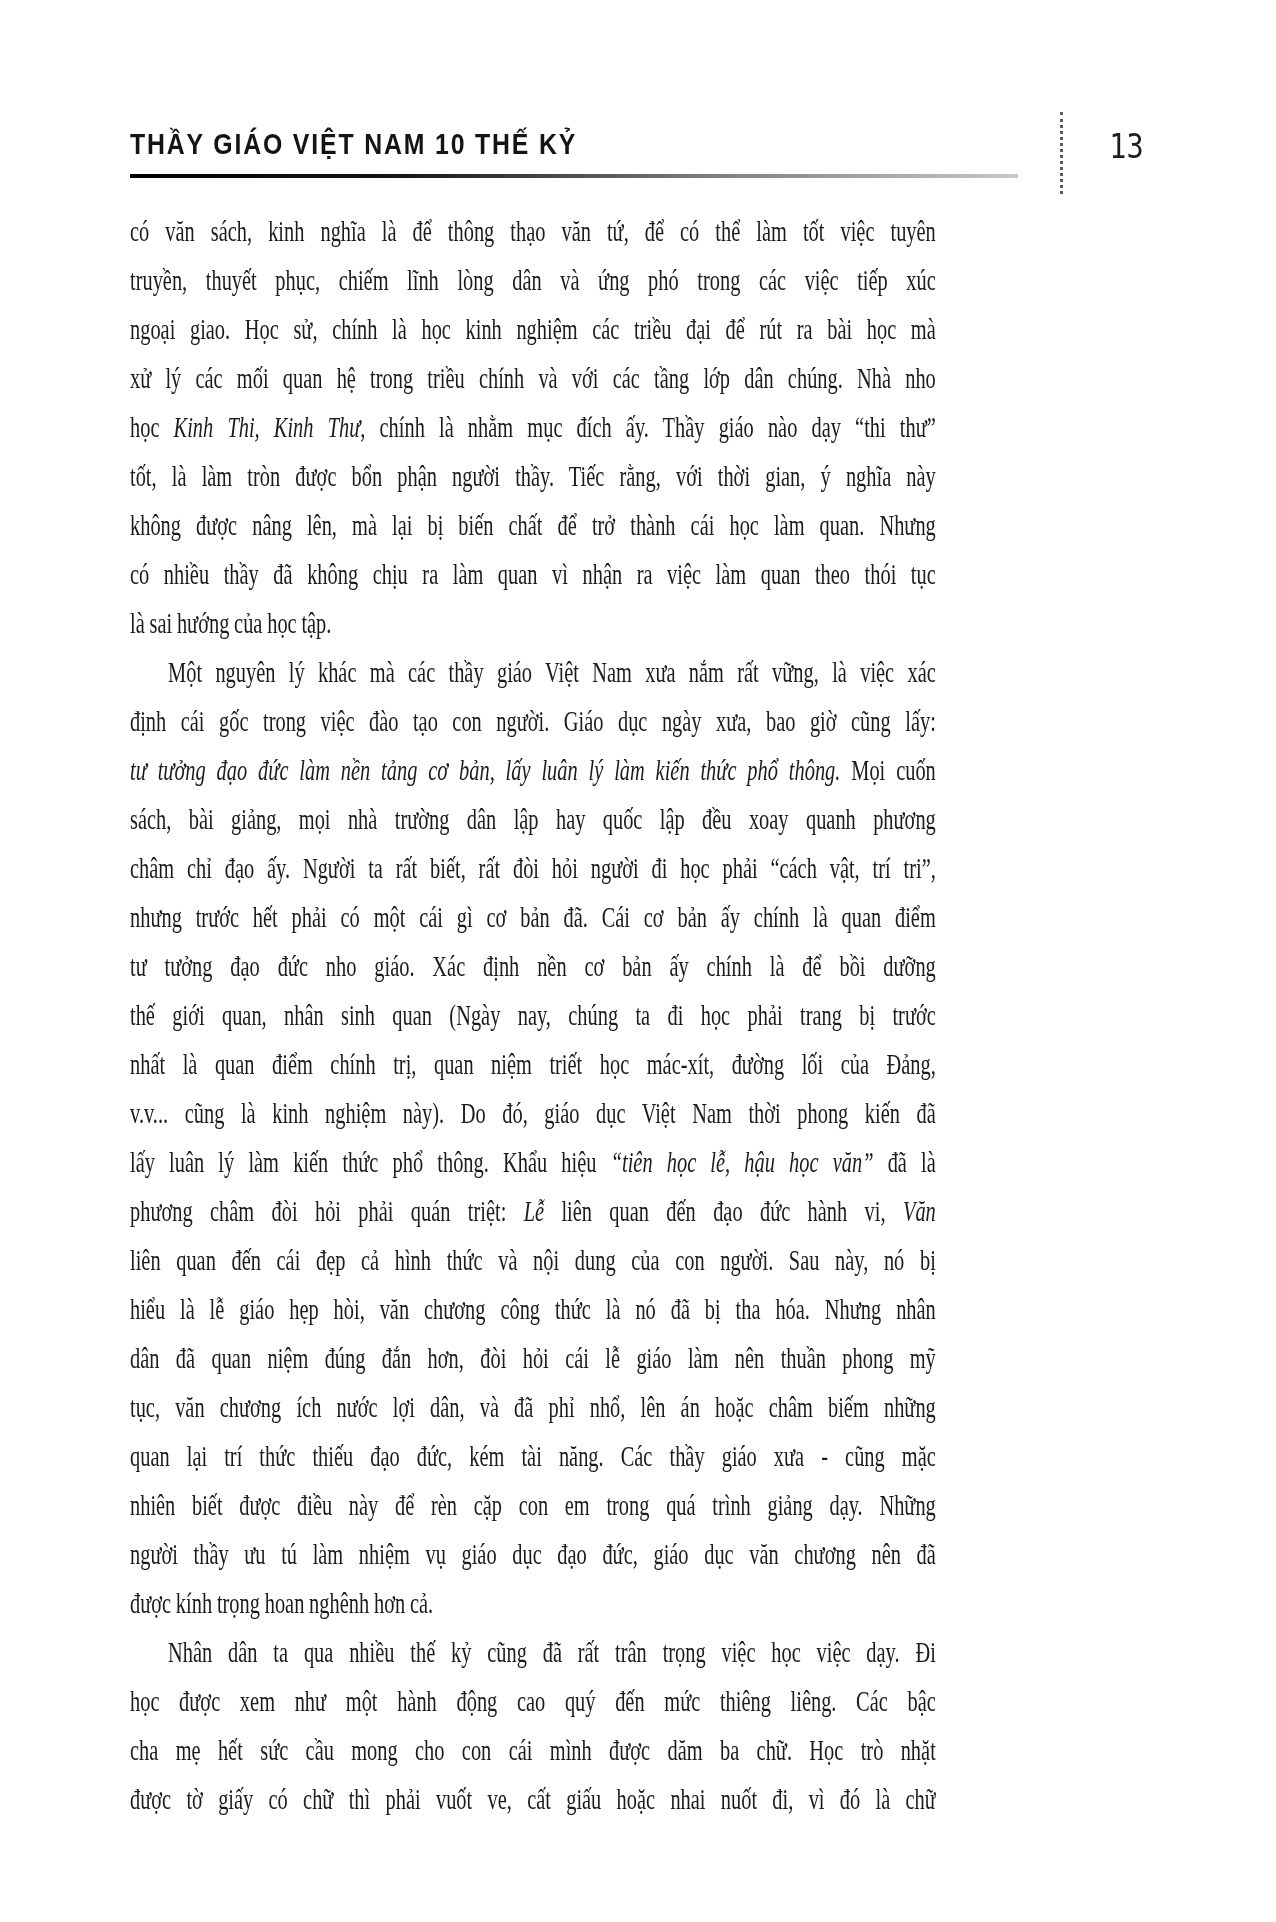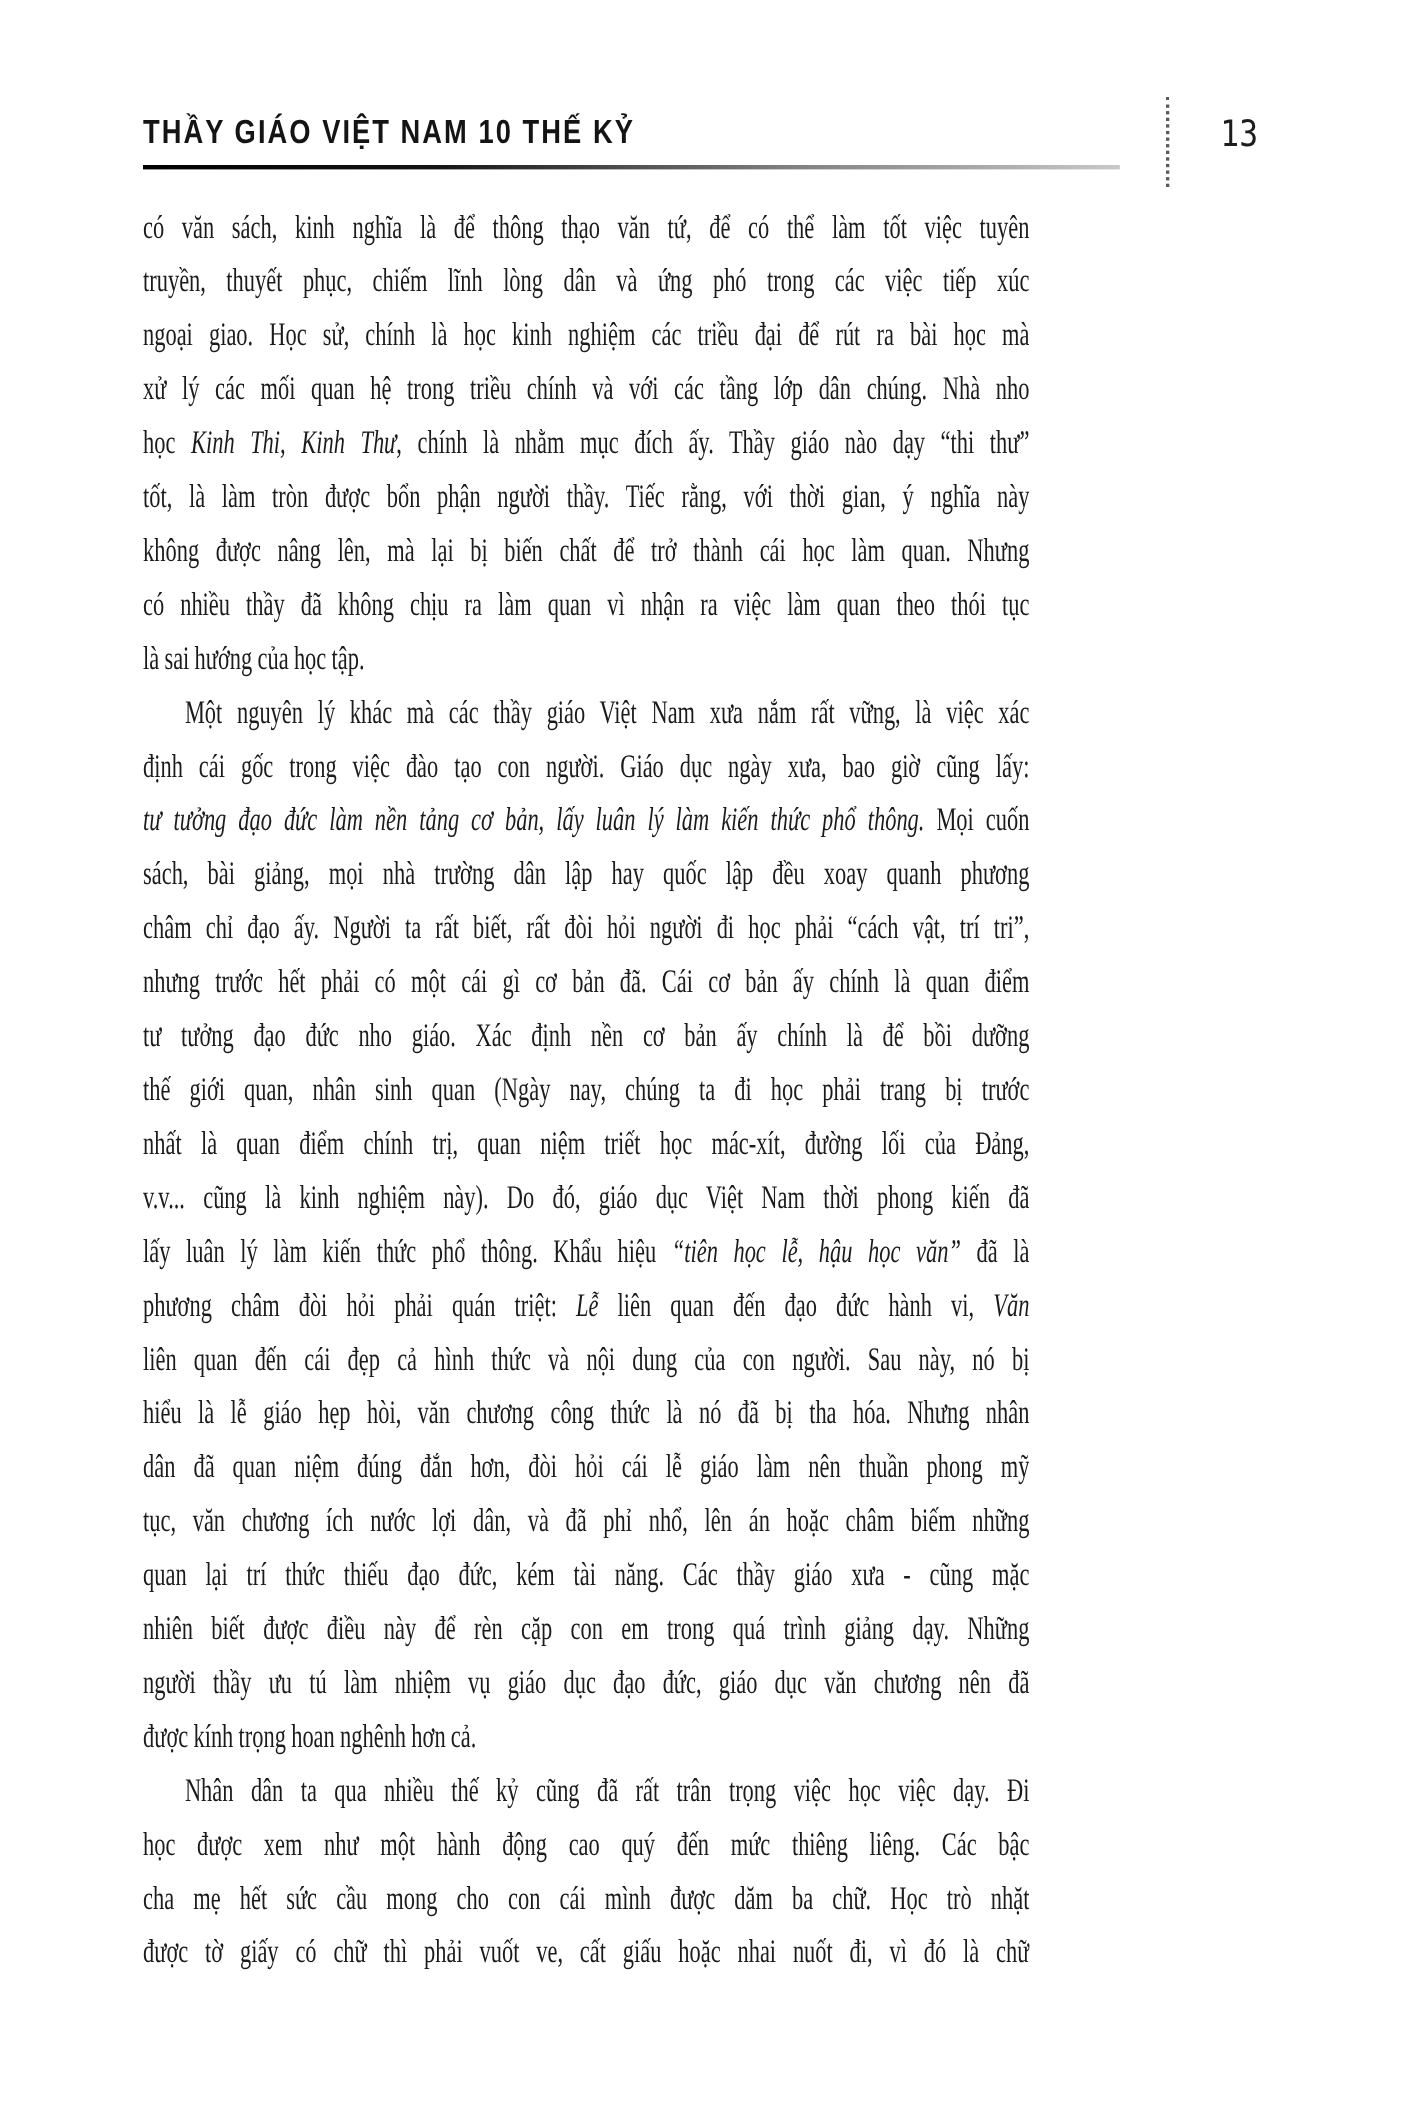--- a/index.html
+++ b/index.html
@@ -4,21 +4,21 @@
 <style>
   html, body { margin: 0; padding: 0; }
   body {
     width: 1276px; height: 1922px;
     background: #ffffff;
     position: relative;
     overflow: hidden;
     font-family: "Liberation Serif", "DejaVu Serif", serif;
     color: #1b1b1b;
   }
-  .page { position: absolute; inset: 0; }
+  .page { position: absolute; inset: 0; margin-top: 24px; }
 
   
   .header-title {
     position: absolute;
     left: 130px; top: 103px;
     font-family: "Liberation Sans", "DejaVu Sans", sans-serif;
     font-weight: 700;
     font-size: 27px;
     letter-spacing: 2px;
     color: #141414;

